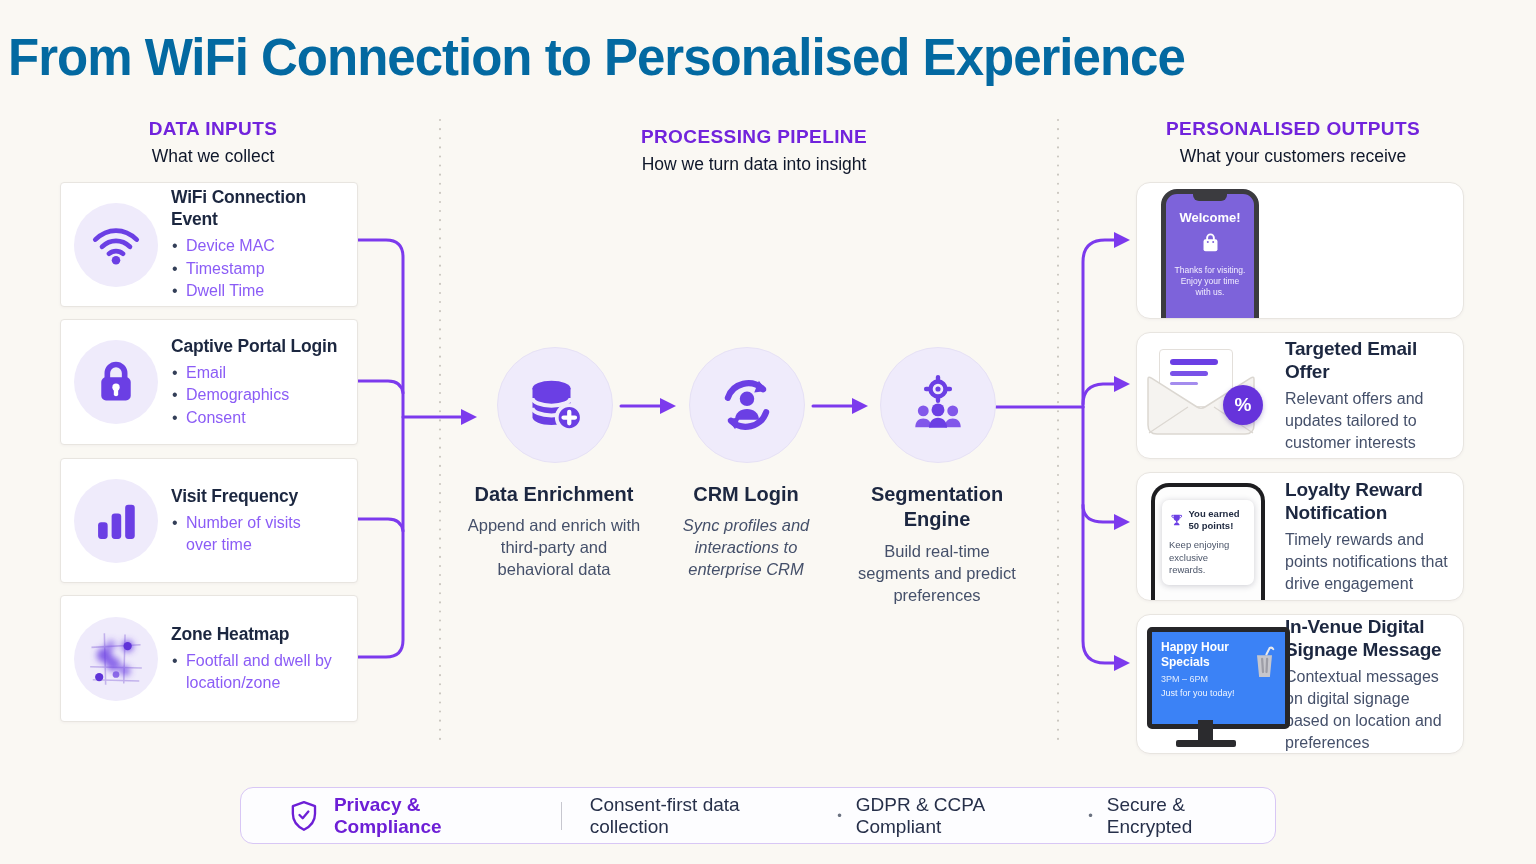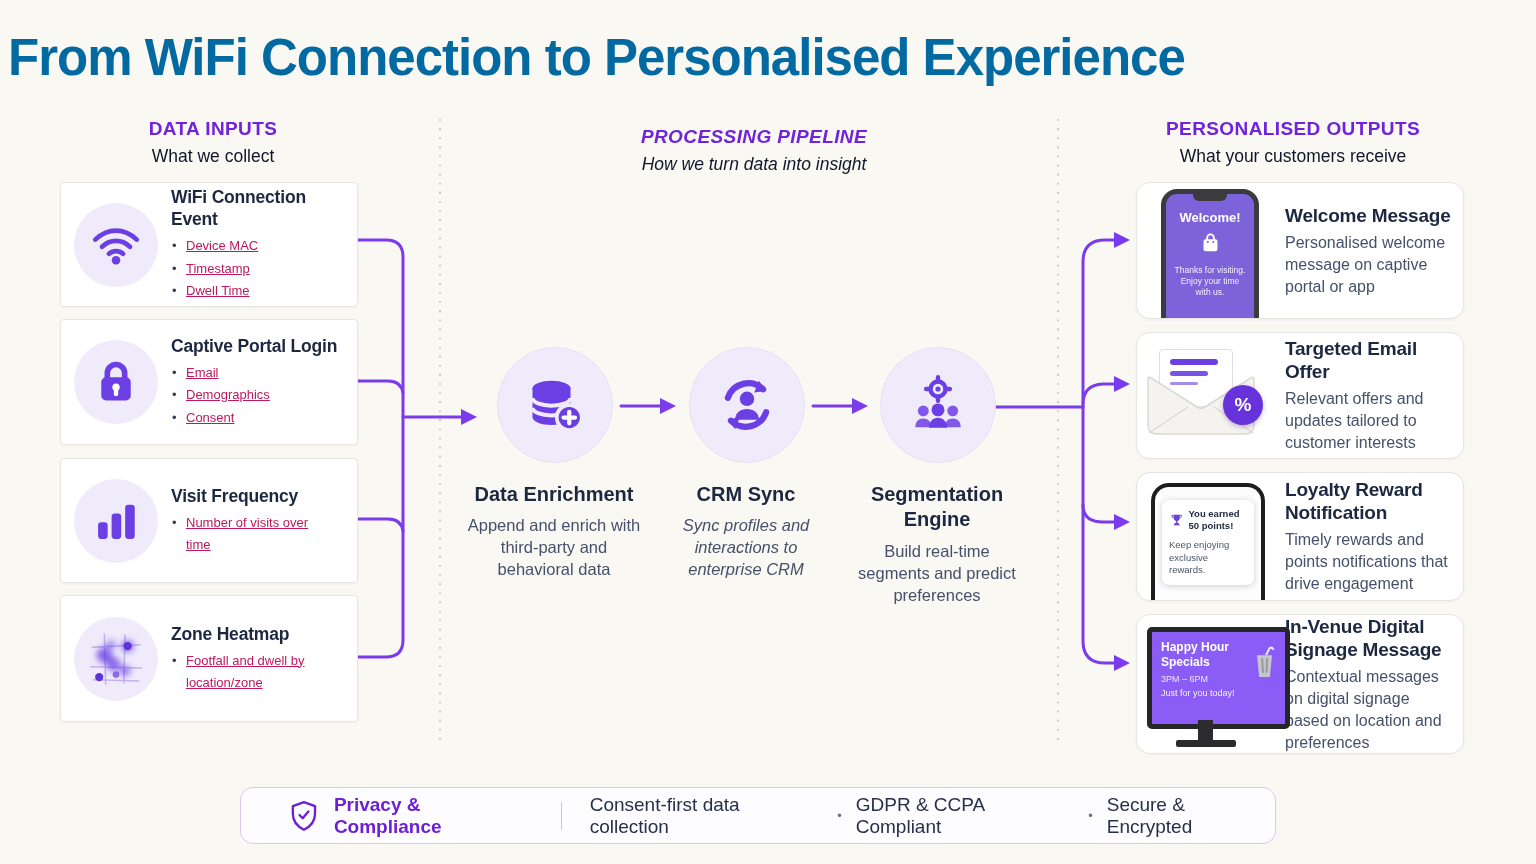--- a/index.html
+++ b/index.html
@@ -20,21 +20,21 @@
 
   
   .in-card{position:absolute;left:60px;width:296px;background:#fff;border:1px solid #E8E5E0;
     border-radius:4px;box-shadow:0 1px 3px rgba(40,30,80,.04);display:flex;align-items:center;}
   .icon-zone{width:110px;flex:0 0 110px;display:flex;align-items:center;justify-content:center;}
   .icon-circle{width:84px;height:84px;border-radius:50%;background:#EFEBFB;display:flex;
     align-items:center;justify-content:center;}
   .in-body{flex:1;padding:10px 8px 10px 0;}
   .card-title{font-size:17.5px;font-weight:800;color:#1C2740;letter-spacing:-.2px;line-height:22px;}
   .bullets{list-style:none;margin:5px 0 0;padding:0;}
-  .bullets li{position:relative;padding-left:15px;font-size:13px;color:#be185d;line-height:22.5px;text-decoration:underline;}
+  .bullets li{position:relative;padding-left:15px;font-size:16px;color:#8b5cf6;line-height:22.5px;}
   .bullets li::before{content:"•";position:absolute;left:1px;color:#333F58;}
 
   
   .p-circle{position:absolute;width:114px;height:114px;border-radius:50%;background:#EFEBFB;
     border:1px solid #E6E1F5;display:flex;align-items:center;justify-content:center;}
   .p-title{position:absolute;text-align:center;font-size:20px;font-weight:800;color:#1C2740;line-height:25px;}
   .p-desc{position:absolute;text-align:center;font-size:16.5px;color:#45506A;line-height:22px;}
 
   
   .out-card{position:absolute;left:1136px;width:326px;background:#fff;border:1px solid #E8E5E0;
@@ -64,21 +64,21 @@
   
   .phone-loyalty{position:absolute;left:14px;top:10px;width:106px;height:130px;background:#FDFDFD;
     border:4.5px solid #1D1D20;border-radius:18px 18px 0 0;border-bottom:none;overflow:hidden;}
   .notif{margin:13px 7px 0;background:#fff;border-radius:7px;box-shadow:0 1px 6px rgba(30,30,60,.22);
     padding:7px 7px 8px;}
   .notif-row{display:flex;align-items:center;gap:4px;}
   .notif-title{font-size:9.5px;font-weight:700;color:#222C42;line-height:12px;}
   .notif-body{font-size:9.5px;color:#4A5468;line-height:12.5px;margin-top:6px;}
 
   
-  .monitor-screen{position:absolute;left:10px;top:12px;width:118px;height:78px;background:#8b5cf6;
+  .monitor-screen{position:absolute;left:10px;top:12px;width:118px;height:78px;background:#3b82f6;
     border:5px solid #262629;border-radius:5px;padding:8px 6px 6px 9px;box-sizing:content-box;}
   .ms-head{font-size:12px;font-weight:800;color:#fff;line-height:14.5px;width:72px;}
   .ms-sub{font-size:9px;color:rgba(255,255,255,.85);margin-top:5px;}
   .ms-note{font-size:9px;color:rgba(255,255,255,.92);margin-top:4px;}
   .monitor-neck{position:absolute;left:61px;top:105px;width:15px;height:21px;background:#2B2B2E;}
   .monitor-base{position:absolute;left:39px;top:125px;width:60px;height:7px;background:#2B2B2E;border-radius:2px;}
   .glass-icon{position:absolute;right:8px;top:13px;}
 
   
   .footer{position:absolute;left:240px;top:787px;width:1036px;height:57px;background:#FDFDFF;
@@ -126,21 +126,21 @@
     <polygon points="1114,514 1130,522 1114,530" fill="#7C3AED"></polygon>
     <polygon points="1114,655 1130,663 1114,671" fill="#7C3AED"></polygon>
   </svg>
 
   <div class="main-title">From WiFi Connection to Personalised Experience</div>
 
   <div class="col-head" style="left:38px;top:118px;width:350px;">
     <div class="eyebrow">DATA INPUTS</div>
     <div class="sub">What we collect</div>
   </div>
-  <div class="col-head" style="left:579px;top:126px;width:350px;font-style:italic;">
+  <div class="col-head" style="left:579px;top:126px;width:350px;">
     <div class="eyebrow">PROCESSING PIPELINE</div>
     <div class="sub">How we turn data into insight</div>
   </div>
   <div class="col-head" style="left:1118px;top:118px;width:350px;">
     <div class="eyebrow">PERSONALISED OUTPUTS</div>
     <div class="sub">What your customers receive</div>
   </div>
 
   <div class="in-card" style="top:182px;height:123px;">
     <div class="icon-zone">
@@ -269,43 +269,39 @@
       <circle cx="17.7" cy="14.3" r="2.1" fill="#8257EA"></circle>
       <path d="M14.6 20.6 c0-2.1 1.3-3.4 3.1-3.4 s3.1 1.3 3.1 3.4 Z" fill="#8257EA"></path>
       <circle cx="12" cy="13.9" r="2.5" fill="#6B3FE4"></circle>
       <path d="M8.5 20.8 c0-2.4 1.5-3.9 3.5-3.9 s3.5 1.5 3.5 3.9 Z" fill="#6B3FE4"></path>
     </svg>
   </div>
 
   <div class="p-title" style="left:454px;top:482px;width:200px;">Data Enrichment</div>
   <div class="p-desc" style="left:464px;top:514px;width:180px;">Append and enrich with third-party and behavioral data</div>
 
-  <div class="p-title" style="left:646px;top:482px;width:200px;">CRM Sync</div>
+  <div class="p-title" style="left:646px;top:482px;width:200px;">CRM Login</div>
   <div class="p-desc" style="left:666px;top:514px;width:160px;font-style:italic;">Sync profiles and interactions to enterprise CRM</div>
 
   <div class="p-title" style="left:857px;top:482px;width:160px;">Segmentation Engine</div>
   <div class="p-desc" style="left:852px;top:540px;width:170px;">Build real-time segments and predict preferences</div>
 
   <div class="out-card" style="top:182px;height:135px;">
     <div class="gfx-zone">
       <div class="phone-welcome">
         <div class="phone-notch"></div>
         <div class="pw-head">Welcome!</div>
         <svg viewBox="0 0 24 24" width="27" height="27" style="margin-top:4px;">
           <path d="M9 10 V7.8 a3 3 0 0 1 6 0 V10" stroke="#fff" stroke-width="1.7" fill="none" stroke-linecap="round"></path>
           <rect x="5.8" y="9.2" width="12.4" height="10.6" rx="1.8" fill="#fff"></rect>
           <circle cx="9.6" cy="11.6" r="0.9" fill="#7D63DA"></circle>
           <circle cx="14.4" cy="11.6" r="0.9" fill="#7D63DA"></circle>
         </svg>
         <div class="pw-body">Thanks for visiting. Enjoy your time with us.</div>
       </div>
-    </div>
-    <div class="out-body">
-      <div class="out-title">Welcome Message</div>
-      <div class="out-desc">Personalised welcome message on captive portal or app</div>
     </div>
   </div>
 
   <div class="out-card" style="top:332px;height:125px;">
     <div class="gfx-zone">
       <div class="mail-paper">
         <div class="mp-line" style="width:48px;height:6px;background:#6B3FE4;"></div>
         <div class="mp-line" style="width:38px;height:4.5px;background:#7A52E8;"></div>
         <div class="mp-line" style="width:28px;height:3.5px;background:#A48CEE;"></div>
       </div>

